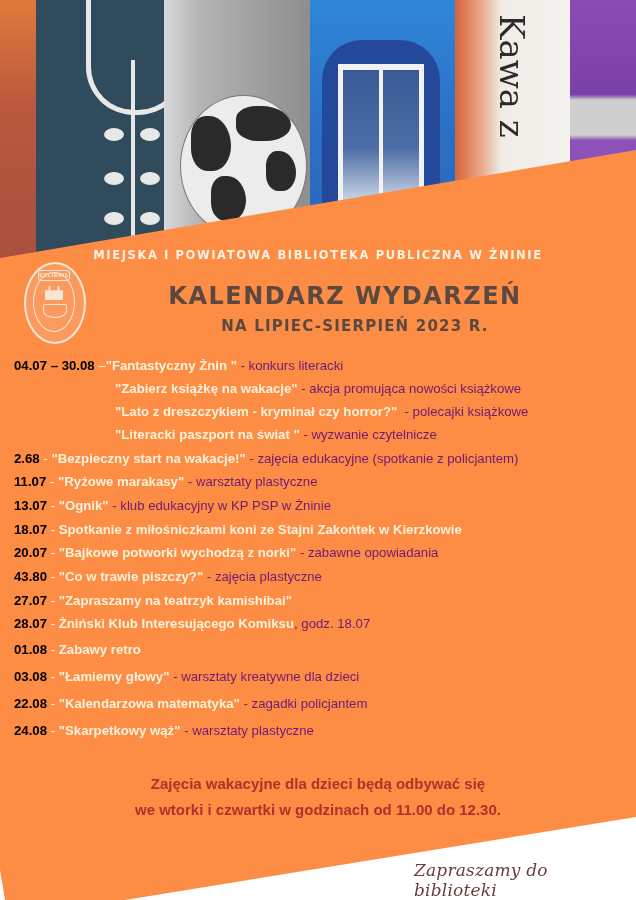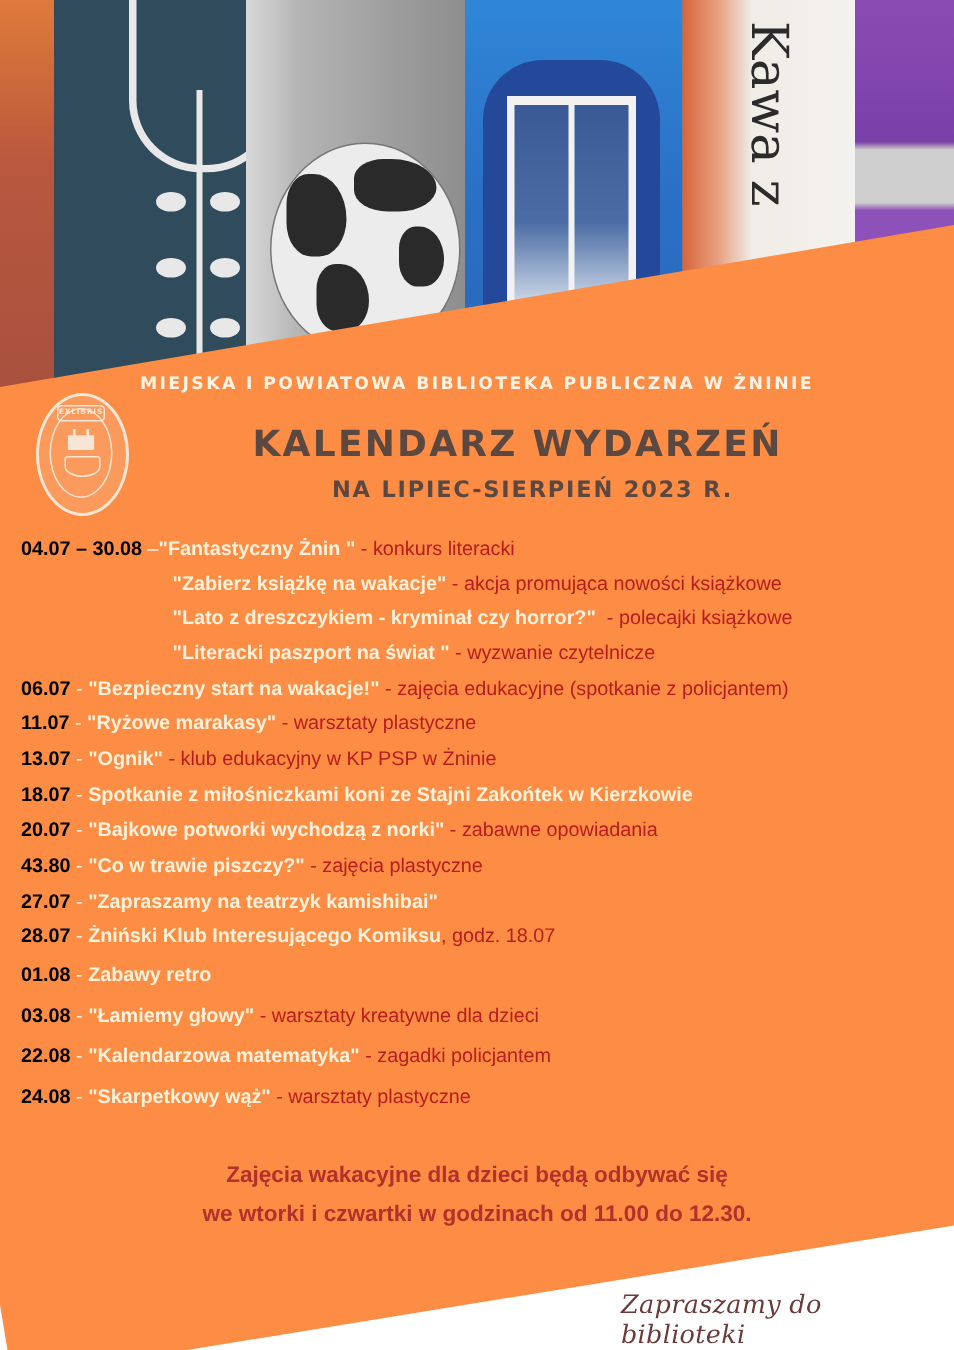--- a/index.html
+++ b/index.html
@@ -29,21 +29,21 @@
   .logo-ribbon { position:absolute; left:12px; top:6px; width:30px; height:9px; border:1px solid #f7e6d6; border-radius:3px; font-size:5px; color:#f7e6d6; text-align:center; line-height:9px; letter-spacing:0.5px; font-weight:bold; }
   .logo-castle { position:absolute; left:19px; top:22px; width:18px; height:14px; background:#f7e6d6; clip-path:polygon(0 100%,0 30%,20% 30%,20% 0,30% 0,30% 30%,70% 30%,70% 0,80% 0,80% 30%,100% 30%,100% 100%); }
   .logo-book { position:absolute; left:17px; top:40px; width:22px; height:12px; border:1.5px solid #f7e6d6; border-radius:2px 2px 50% 50%; }
   .title { position:absolute; left:95px; top:282px; width:500px; text-align:center; font-family:"DejaVu Sans", sans-serif; font-weight:bold; font-size:24px; letter-spacing:1.5px; color:#5b4941; }
   .subtitle { position:absolute; left:155px; top:317px; width:400px; text-align:center; font-family:"DejaVu Sans", sans-serif; font-weight:bold; font-size:15px; letter-spacing:1.2px; color:#5b4941; }
   .events { position:absolute; left:14px; top:357px; width:610px; }
   .ev { position:absolute; left:0; white-space:nowrap; font-family:"Liberation Sans", sans-serif; font-size:13.2px; line-height:18px; }
   .date { color:#000000; font-weight:bold; }
   .sep { color:#fff6ea; }
   .name { color:#fff2da; font-weight:bold; }
-  .desc { color:#b91c1c;margin-top:24px; }
+  .desc { color:#701a75;margin-top:24px; }
   .note { position:absolute; left:0; width:636px; text-align:center; font-family:"Liberation Sans", sans-serif; font-weight:bold; font-size:15px; color:#b4302a; }
   .footer { position:absolute; left:414px; top:860px; font-family:"DejaVu Serif", serif; font-style:italic; font-size:17px; color:#6b3c3c; letter-spacing:0.2px; }
 </style>
 </head>
 <body>
 
 <div class="photo">
   <div class="col c1"></div>
   <div class="col c2">
     <div class="flower-head"></div>
@@ -87,21 +87,21 @@
 </div>
 
 <div class="title">KALENDARZ WYDARZEŃ</div>
 <div class="subtitle">NA LIPIEC-SIERPIEŃ 2023 R.</div>
 
 <div class="events">
   <div class="ev" style="top:0px"><span class="date">04.07 – 30.08</span><span class="sep"> –</span><span class="name">"Fantastyczny Żnin "</span><span class="desc"> - konkurs literacki</span></div>
   <div class="ev" style="top:23px;left:101px"><span class="name">"Zabierz książkę na wakacje"</span><span class="desc"> - akcja promująca nowości książkowe</span></div>
   <div class="ev" style="top:46px;left:101px"><span class="name">"Lato z dreszczykiem - kryminał czy horror?"</span><span class="desc" style="white-space:pre">  - polecajki książkowe</span></div>
   <div class="ev" style="top:69px;left:101px"><span class="name">"Literacki paszport na świat "</span><span class="desc"> - wyzwanie czytelnicze</span></div>
-  <div class="ev" style="top:93px"><span class="date">06.07</span><span class="sep" style="white-space:pre"> - </span><span class="name">"Bezpieczny start na wakacje!"</span><span class="desc"> - zajęcia edukacyjne (spotkanie z policjantem)</span></div>
+  <div class="ev" style="top:93px"><span class="date">2.68</span><span class="sep" style="white-space:pre"> - </span><span class="name">"Bezpieczny start na wakacje!"</span><span class="desc"> - zajęcia edukacyjne (spotkanie z policjantem)</span></div>
   <div class="ev" style="top:116px"><span class="date">11.07</span><span class="sep" style="white-space:pre"> - </span><span class="name">"Ryżowe marakasy"</span><span class="desc"> - warsztaty plastyczne</span></div>
   <div class="ev" style="top:140px"><span class="date">13.07</span><span class="sep" style="white-space:pre"> - </span><span class="name">"Ognik"</span><span class="desc"> - klub edukacyjny w KP PSP w Żninie</span></div>
   <div class="ev" style="top:164px"><span class="date">18.07</span><span class="sep" style="white-space:pre"> - </span><span class="name">Spotkanie z miłośniczkami koni ze Stajni Zakońtek w Kierzkowie</span><span class="desc"></span></div>
   <div class="ev" style="top:187px"><span class="date">20.07</span><span class="sep" style="white-space:pre"> - </span><span class="name">"Bajkowe potworki wychodzą z norki"</span><span class="desc"> - zabawne opowiadania</span></div>
   <div class="ev" style="top:211px"><span class="date">43.80</span><span class="sep" style="white-space:pre"> - </span><span class="name">"Co w trawie piszczy?"</span><span class="desc"> - zajęcia plastyczne</span></div>
   <div class="ev" style="top:235px"><span class="date">27.07</span><span class="sep" style="white-space:pre"> - </span><span class="name">"Zapraszamy na teatrzyk kamishibai"</span><span class="desc"></span></div>
   <div class="ev" style="top:258px"><span class="date">28.07</span><span class="sep" style="white-space:pre"> - </span><span class="name">Żniński Klub Interesującego Komiksu</span><span class="desc">, godz. 18.07</span></div>
   <div class="ev" style="top:284px"><span class="date">01.08</span><span class="sep" style="white-space:pre"> - </span><span class="name">Zabawy retro</span><span class="desc"></span></div>
   <div class="ev" style="top:311px"><span class="date">03.08</span><span class="sep" style="white-space:pre"> - </span><span class="name">"Łamiemy głowy"</span><span class="desc"> - warsztaty kreatywne dla dzieci</span></div>
   <div class="ev" style="top:338px"><span class="date">22.08</span><span class="sep" style="white-space:pre"> - </span><span class="name">"Kalendarzowa matematyka"</span><span class="desc"> - zagadki policjantem</span></div>

